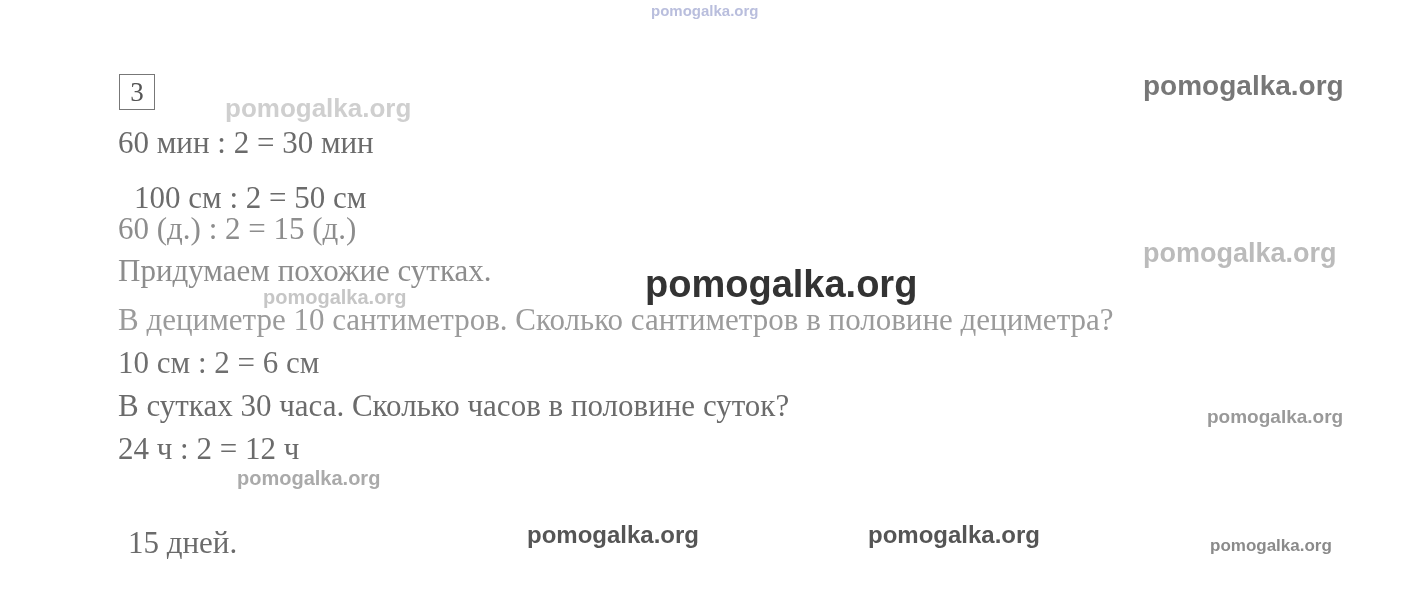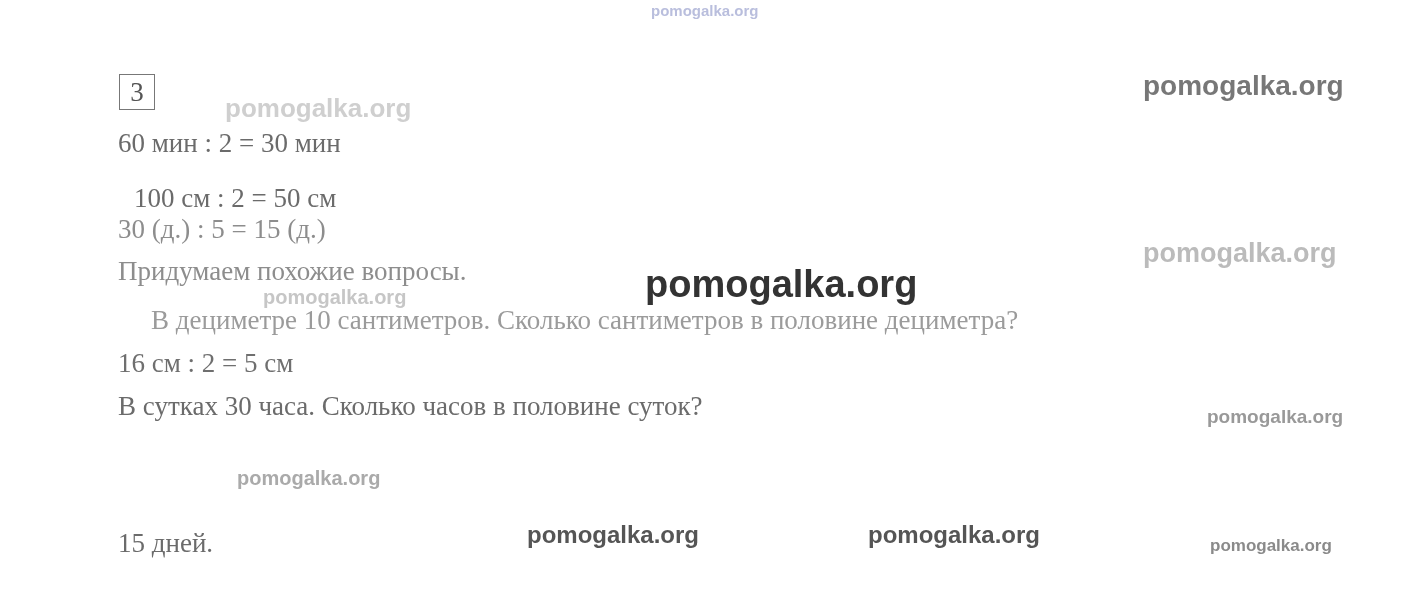--- a/index.html
+++ b/index.html
@@ -36,35 +36,35 @@
     font-family: "Liberation Serif", serif;
     font-size: 27px;
     color: #555555;
   }
 
   
   .line {
     position: absolute;
     left: 118px;
     font-family: "Liberation Serif", serif;
-    font-size: 27px;
+    font-size: 31px;
     line-height: 30px;
     color: #6b6b6b;
     white-space: nowrap;
   }
   .line.l1 { top: 128px; }
   .line.l2 { top: 183px; margin-left: 16px; }
   .line.l3 { top: 214px; color: #8d8d8d; }
   .line.l4 { top: 256px; color: #8d8d8d; }
-  .line.l5 { top: 305px; color: #9b9b9b; margin-left: 33px; }
+  .line.l5 { top: 305px; color: #9b9b9b; }
   .line.l6 { top: 348px; color: #6f6f6f; }
   .line.l7 { top: 391px; color: #6b6b6b; }
   .line.l8 { top: 434px; color: #6b6b6b; }
   .line.l9 { top: 485px; color: #6b6b6b; }
-  .line.l10 { top: 528px; color: #6b6b6b; }
+  .line.l10 { top: 528px; color: #6b6b6b; margin-left: 10px; }
 
   
   .wm {
     position: absolute;
     font-family: Liberation Sans, sans-serif;
     font-weight: bold;
     white-space: nowrap;
     pointer-events: none;
   }
   .wm-top {
@@ -138,25 +138,26 @@
 <body>
 
 <div class="page">
 
   <div class="task-number">
     <span>3</span>
   </div>
 
   <div class="line l1">60 мин : 2 = 30 мин</div>
   <div class="line l2">100 см : 2 = 50 см</div>
-  <div class="line l3">30 (д.) : 5 = 15 (д.)</div>
-  <div class="line l4">Придумаем похожие вопросы.</div>
+  <div class="line l3">60 (д.) : 2 = 15 (д.)</div>
+  <div class="line l4">Придумаем похожие сутках.</div>
   <div class="line l5">В дециметре 10 сантиметров. Сколько сантиметров в половине дециметра?</div>
-  <div class="line l6">16 см : 2 = 5 см</div>
+  <div class="line l6">10 см : 2 = 6 см</div>
   <div class="line l7">В сутках 30 часа. Сколько часов в половине суток?</div>
+  <div class="line l8">24 ч : 2 = 12 ч</div>
   <div class="line l10">15 дней.</div>
 
   <div class="wm wm-top">pomogalka.org</div>
   <div class="wm wm-a">pomogalka.org</div>
   <div class="wm wm-b">pomogalka.org</div>
   <div class="wm wm-c">pomogalka.org</div>
   <div class="wm wm-d">pomogalka.org</div>
   <div class="wm wm-e">pomogalka.org</div>
   <div class="wm wm-f">pomogalka.org</div>
   <div class="wm wm-g">pomogalka.org</div>

